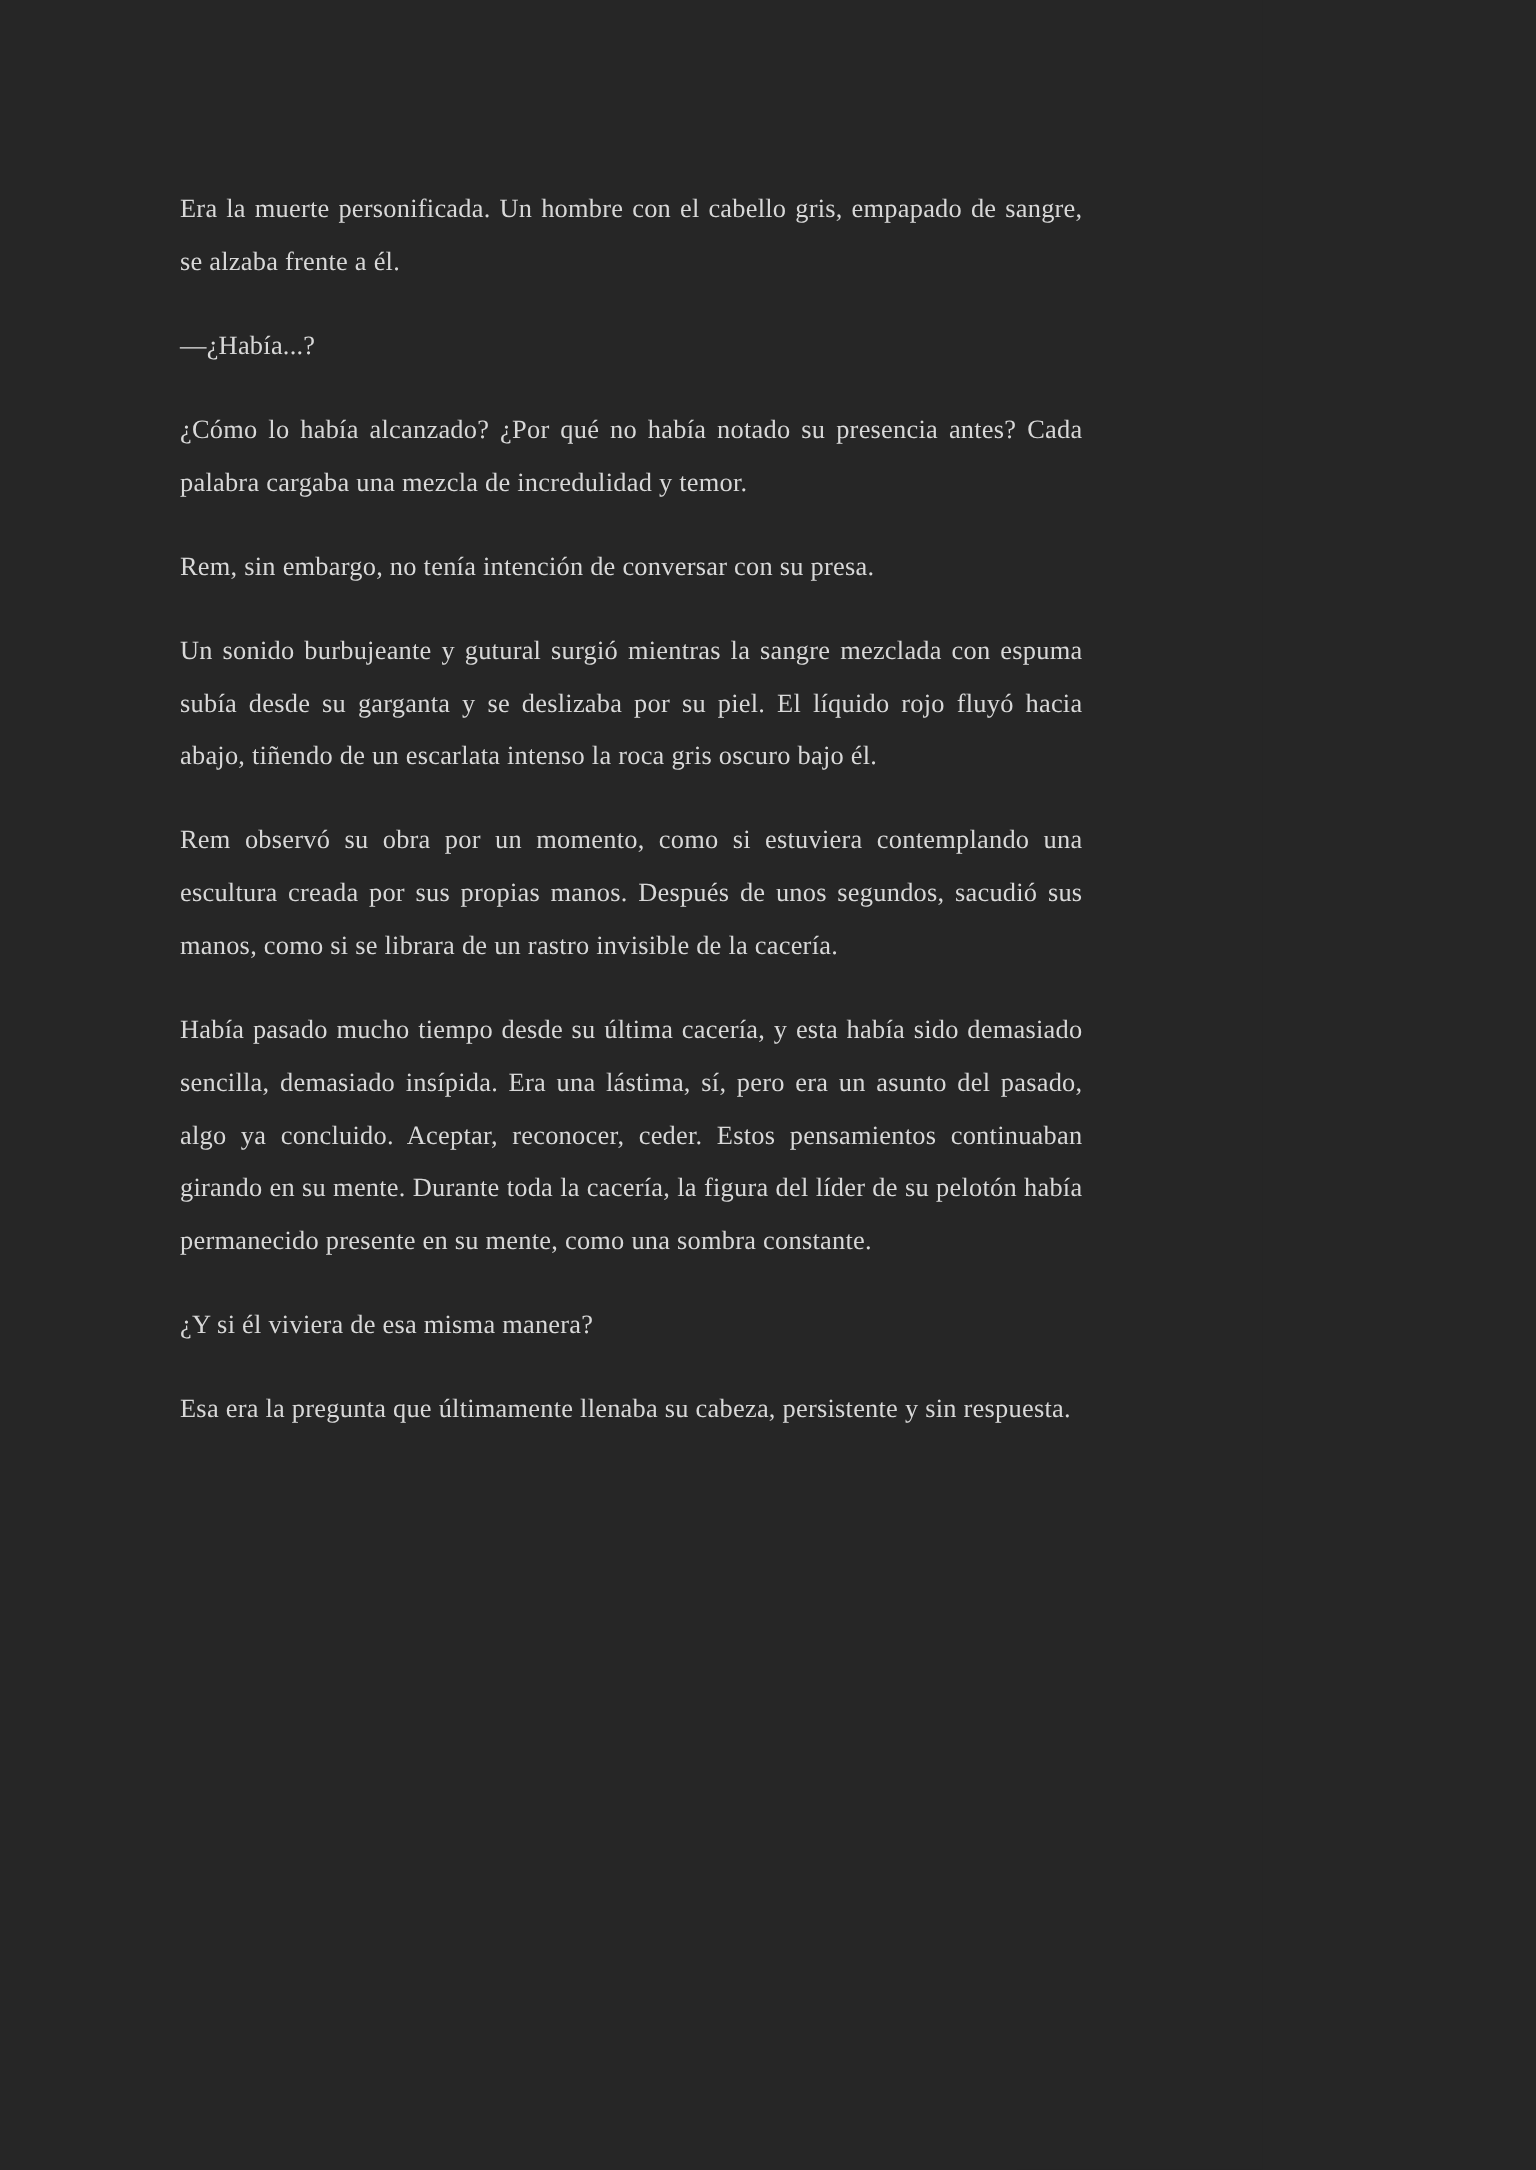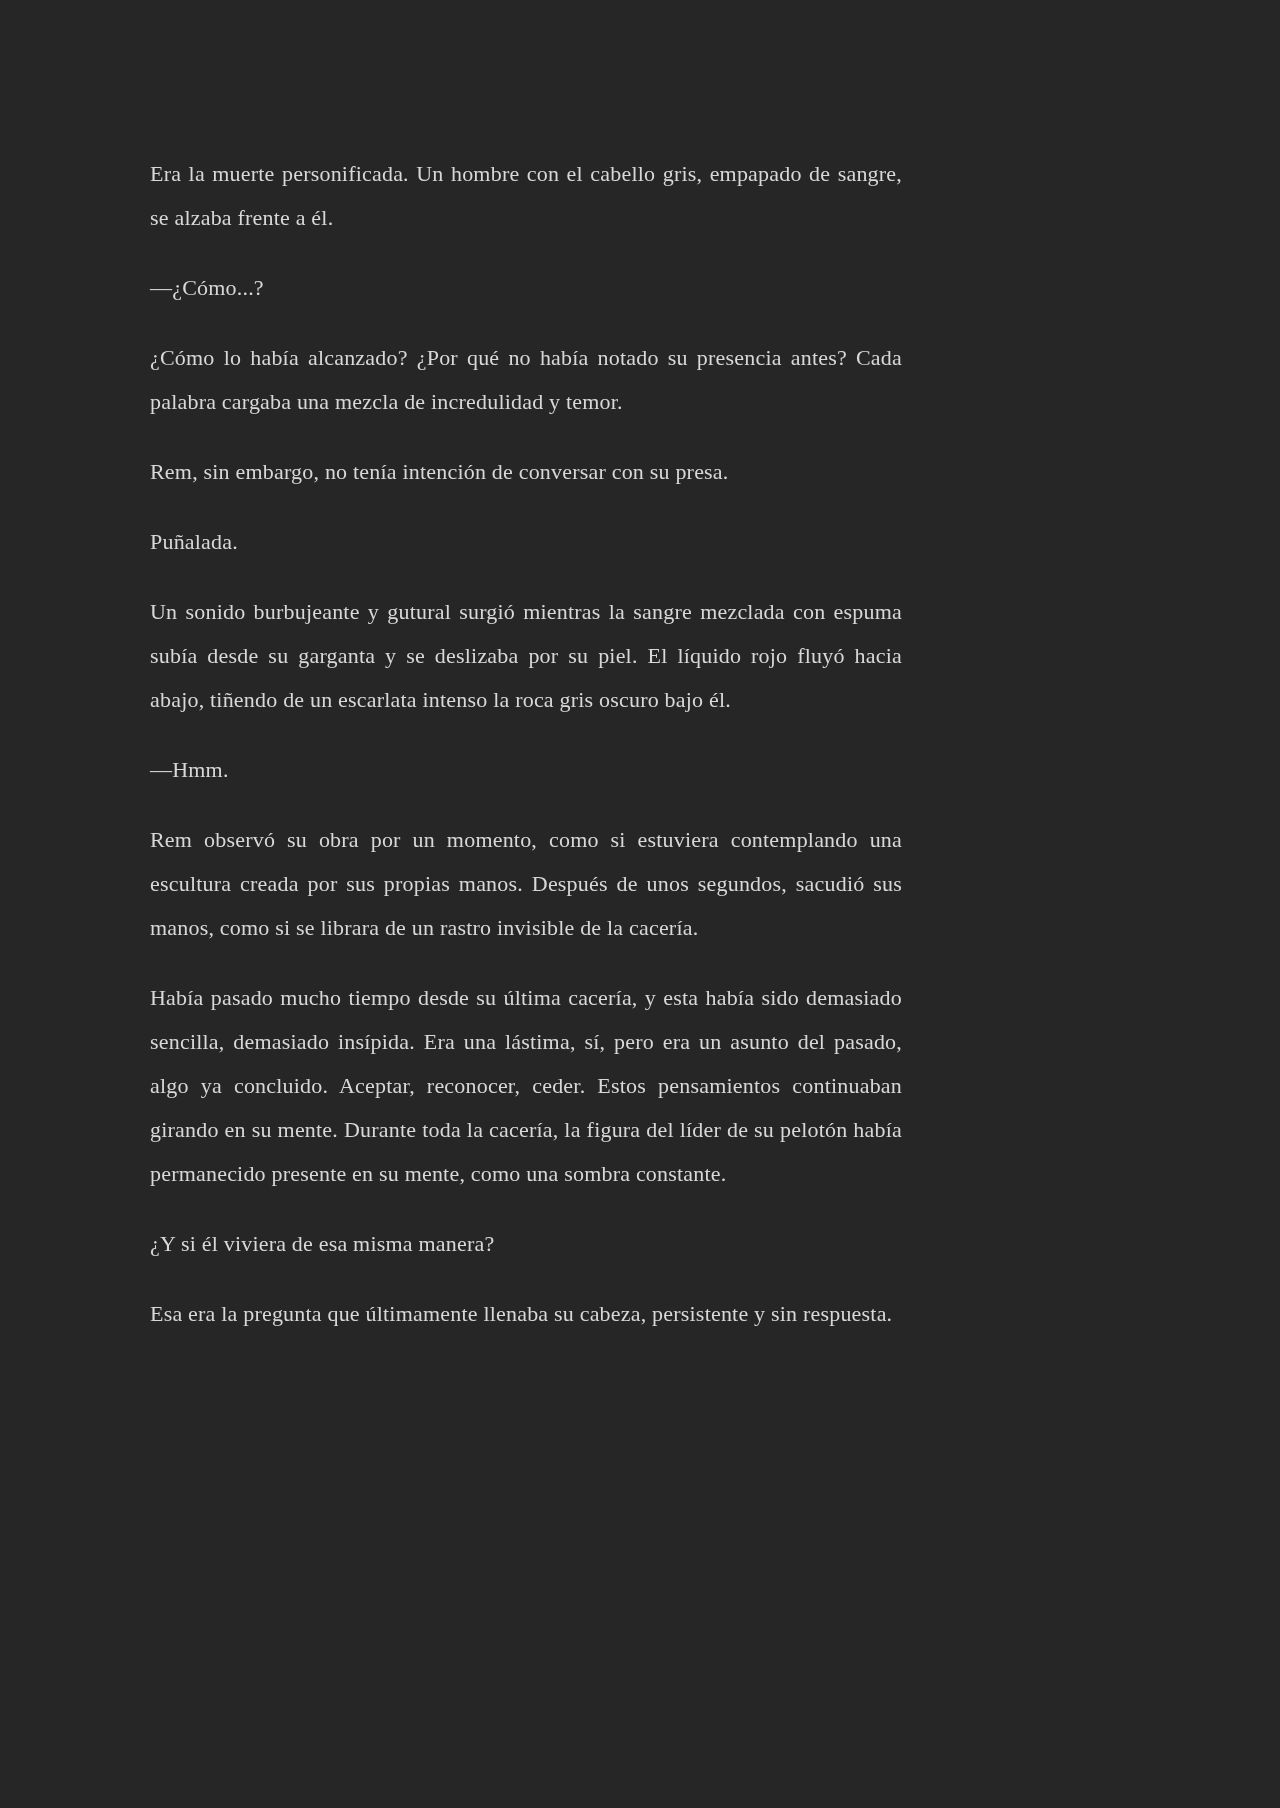--- a/index.html
+++ b/index.html
@@ -35,24 +35,22 @@
   .document-content p:last-child {
     margin-bottom: 0;
   }
 </style>
 </head>
 <body style="background: rgb(38, 38, 38);">
 
 <div class="reader-page" style="background: rgb(38, 38, 38);">
   <div class="document-content" style="color: rgb(216, 216, 216);">
     <p>Era la muerte personificada. Un hombre con el cabello gris, empapado de sangre, se alzaba frente a él.</p>
-    <p>—¿Cómo...?</p>
+    <p>—¿Había...?</p>
     <p>¿Cómo lo había alcanzado? ¿Por qué no había notado su presencia antes? Cada palabra cargaba una mezcla de incredulidad y temor.</p>
     <p>Rem, sin embargo, no tenía intención de conversar con su presa.</p>
-    <p>Puñalada.</p>
     <p>Un sonido burbujeante y gutural surgió mientras la sangre mezclada con espuma subía desde su garganta y se deslizaba por su piel. El líquido rojo fluyó hacia abajo, tiñendo de un escarlata intenso la roca gris oscuro bajo él.</p>
-    <p>—Hmm.</p>
     <p>Rem observó su obra por un momento, como si estuviera contemplando una escultura creada por sus propias manos. Después de unos segundos, sacudió sus manos, como si se librara de un rastro invisible de la cacería.</p>
     <p>Había pasado mucho tiempo desde su última cacería, y esta había sido demasiado sencilla, demasiado insípida. Era una lástima, sí, pero era un asunto del pasado, algo ya concluido. Aceptar, reconocer, ceder. Estos pensamientos continuaban girando en su mente. Durante toda la cacería, la figura del líder de su pelotón había permanecido presente en su mente, como una sombra constante.</p>
     <p>¿Y si él viviera de esa misma manera?</p>
     <p>Esa era la pregunta que últimamente llenaba su cabeza, persistente y sin respuesta.</p>
   </div>
 </div>
 
 </body></html>

